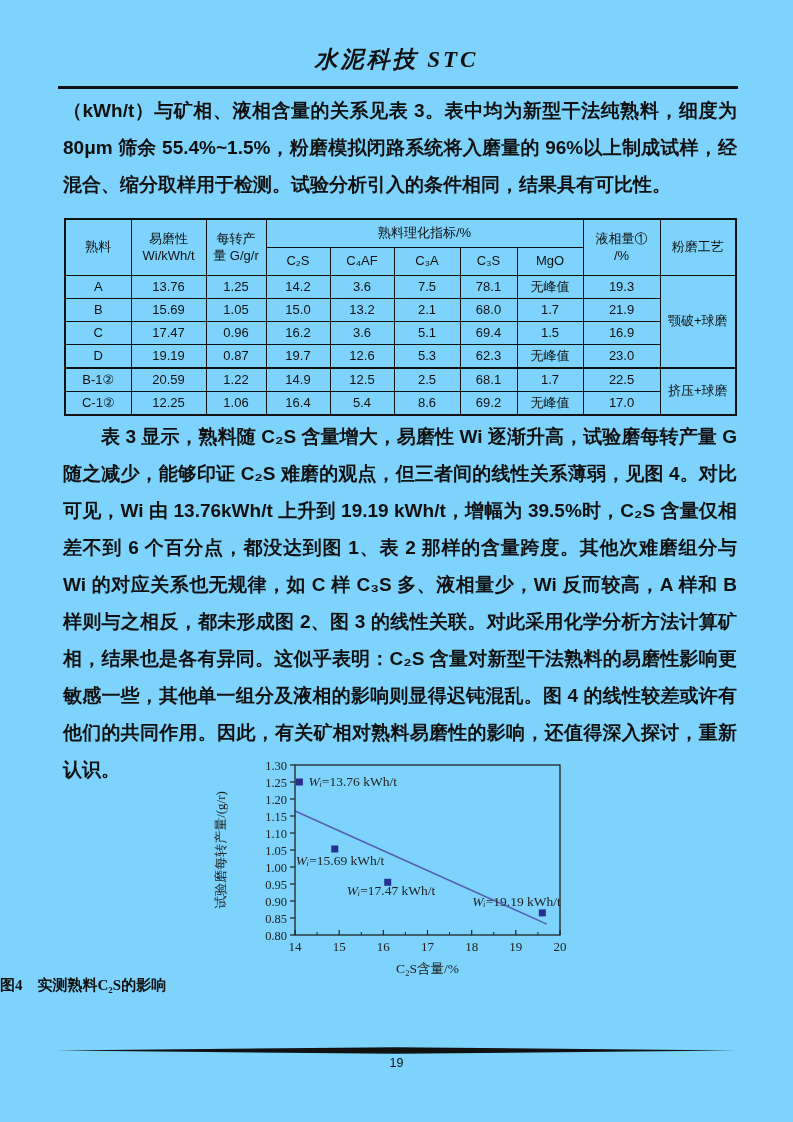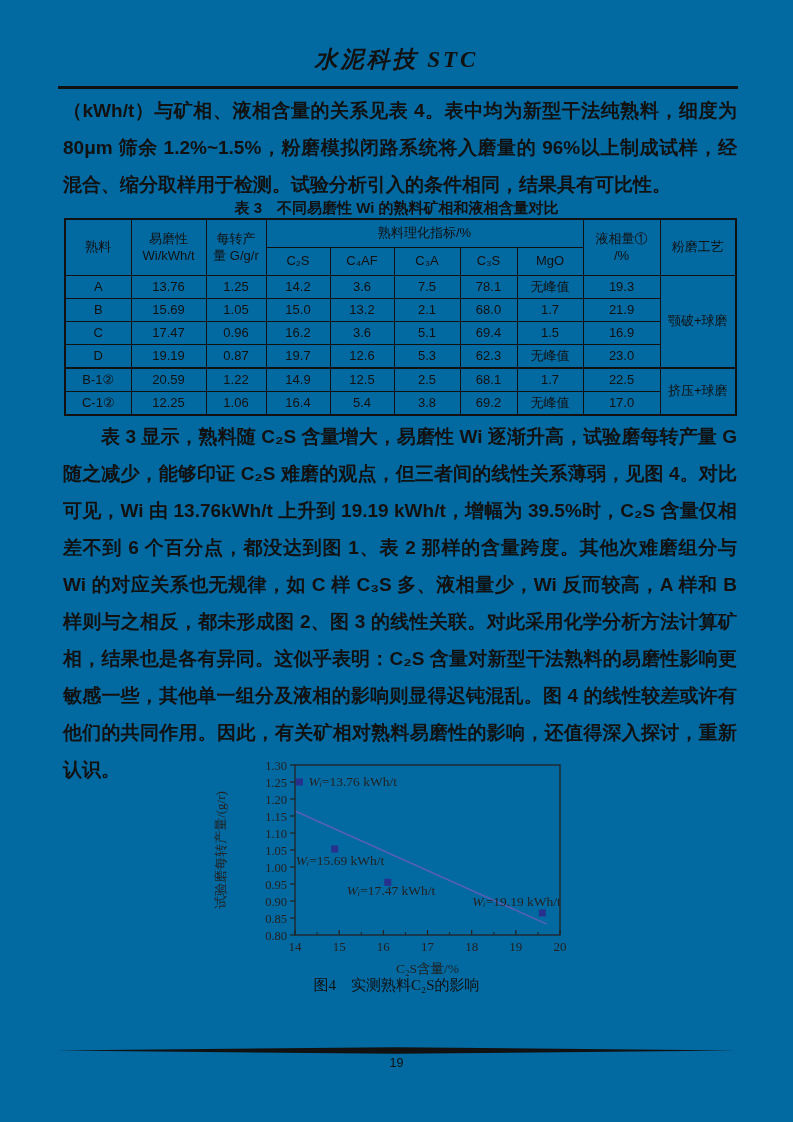--- a/index.html
+++ b/index.html
@@ -1,19 +1,19 @@
 <!DOCTYPE html>
 <html><head>
 <meta charset="utf-8">
 <style>
   html,body{margin:0;padding:0;background:#e8e8e8;}
   .page{
     position:relative;
     width:793px;height:1122px;
-    background:#0369a1;
+    background:#7dd3fc;
     margin:0 auto;
     font-family:"Liberation Sans", sans-serif;
     color:#111;
     overflow:hidden;
   }
   
   .journal-title{
     position:absolute;top:44px;left:0;width:100%;
     text-align:center;
     font-family:"Liberation Serif", serif;
@@ -55,23 +55,23 @@
   table.data-table{border:2px solid #111;}
   table.data-table tr.section-divide td{border-top:2px solid #111;}
   table.data-table .hdr{height:25px;}
   .footnote{
     position:absolute;top:394px;left:64px;width:674px;
     font-size:10.5px;line-height:15px;color:#111;
   }
   
   .figure-caption{
     position:absolute;top:976px;left:0;width:100%;
-    text-align:center;
+    text-align:left;
     font-family:"Liberation Serif", serif;
-    font-weight:normal;font-size:15px;
+    font-weight:bold;font-size:15px;
   }
   #figure4-svg{position:absolute;left:203px;top:755px;}
   
   .footer-rule{position:absolute;left:56px;top:1046px;}
   .page-number{
     position:absolute;top:1056px;left:0;width:100%;
     text-align:center;font-size:12.5px;
   }
   .issue-number{
     position:absolute;top:1116px;right:103px;
@@ -80,23 +80,22 @@
   }
 </style>
 </head>
 <body>
 
 <div class="page">
 
   <div class="journal-title">水泥科技  STC</div>
   <div class="header-rule"></div>
 
-  <div class="para para-1">（kWh/t）与矿相、液相含量的关系见表 4。表中均为新型干法纯熟料，细度为 80μm 筛余 1.2%~1.5%，粉磨模拟闭路系统将入磨量的 96%以上制成试样，经混合、缩分取样用于检测。试验分析引入的条件相同，结果具有可比性。</div>
-
-  <div class="table-title">表 3　不同易磨性 Wi 的熟料矿相和液相含量对比</div>
+  <div class="para para-1">（kWh/t）与矿相、液相含量的关系见表 3。表中均为新型干法纯熟料，细度为 80μm 筛余 55.4%~1.5%，粉磨模拟闭路系统将入磨量的 96%以上制成试样，经混合、缩分取样用于检测。试验分析引入的条件相同，结果具有可比性。</div>
+
 
   <table class="data-table">
     <colgroup>
       <col style="width:66px">
         <col style="width:75px">
         <col style="width:60px">
       <col style="width:64px">
         <col style="width:64px">
         <col style="width:66px">
       <col style="width:57px">
@@ -187,21 +186,21 @@
           <td>1.7</td>
           <td>22.5</td>
           <td rowspan="2">挤压+球磨</td>
         </tr>
         <tr>
           <td>C-1②</td>
           <td>12.25</td>
           <td>1.06</td>
           <td>16.4</td>
           <td>5.4</td>
-          <td>3.8</td>
+          <td>8.6</td>
           <td>69.2</td>
           <td>无峰值</td>
           <td>17.0</td>
         </tr>
       </tbody>
   </table>
 
 
   <div class="para para-2">表 3 显示，熟料随 C₂S 含量增大，易磨性 Wi 逐渐升高，试验磨每转产量 G 随之减少，能够印证 C₂S 难磨的观点，但三者间的线性关系薄弱，见图 4。对比可见，Wi 由 13.76kWh/t 上升到 19.19 kWh/t，增幅为 39.5%时，C₂S 含量仅相差不到 6 个百分点，都没达到图 1、表 2 那样的含量跨度。其他次难磨组分与 Wi 的对应关系也无规律，如 C 样 C₃S 多、液相量少，Wi 反而较高，A 样和 B 样则与之相反，都未形成图 2、图 3 的线性关联。对此采用化学分析方法计算矿相，结果也是各有异同。这似乎表明：C₂S 含量对新型干法熟料的易磨性影响更敏感一些，其他单一组分及液相的影响则显得迟钝混乱。图 4 的线性较差或许有他们的共同作用。因此，有关矿相对熟料易磨性的影响，还值得深入探讨，重新认识。</div>
 

